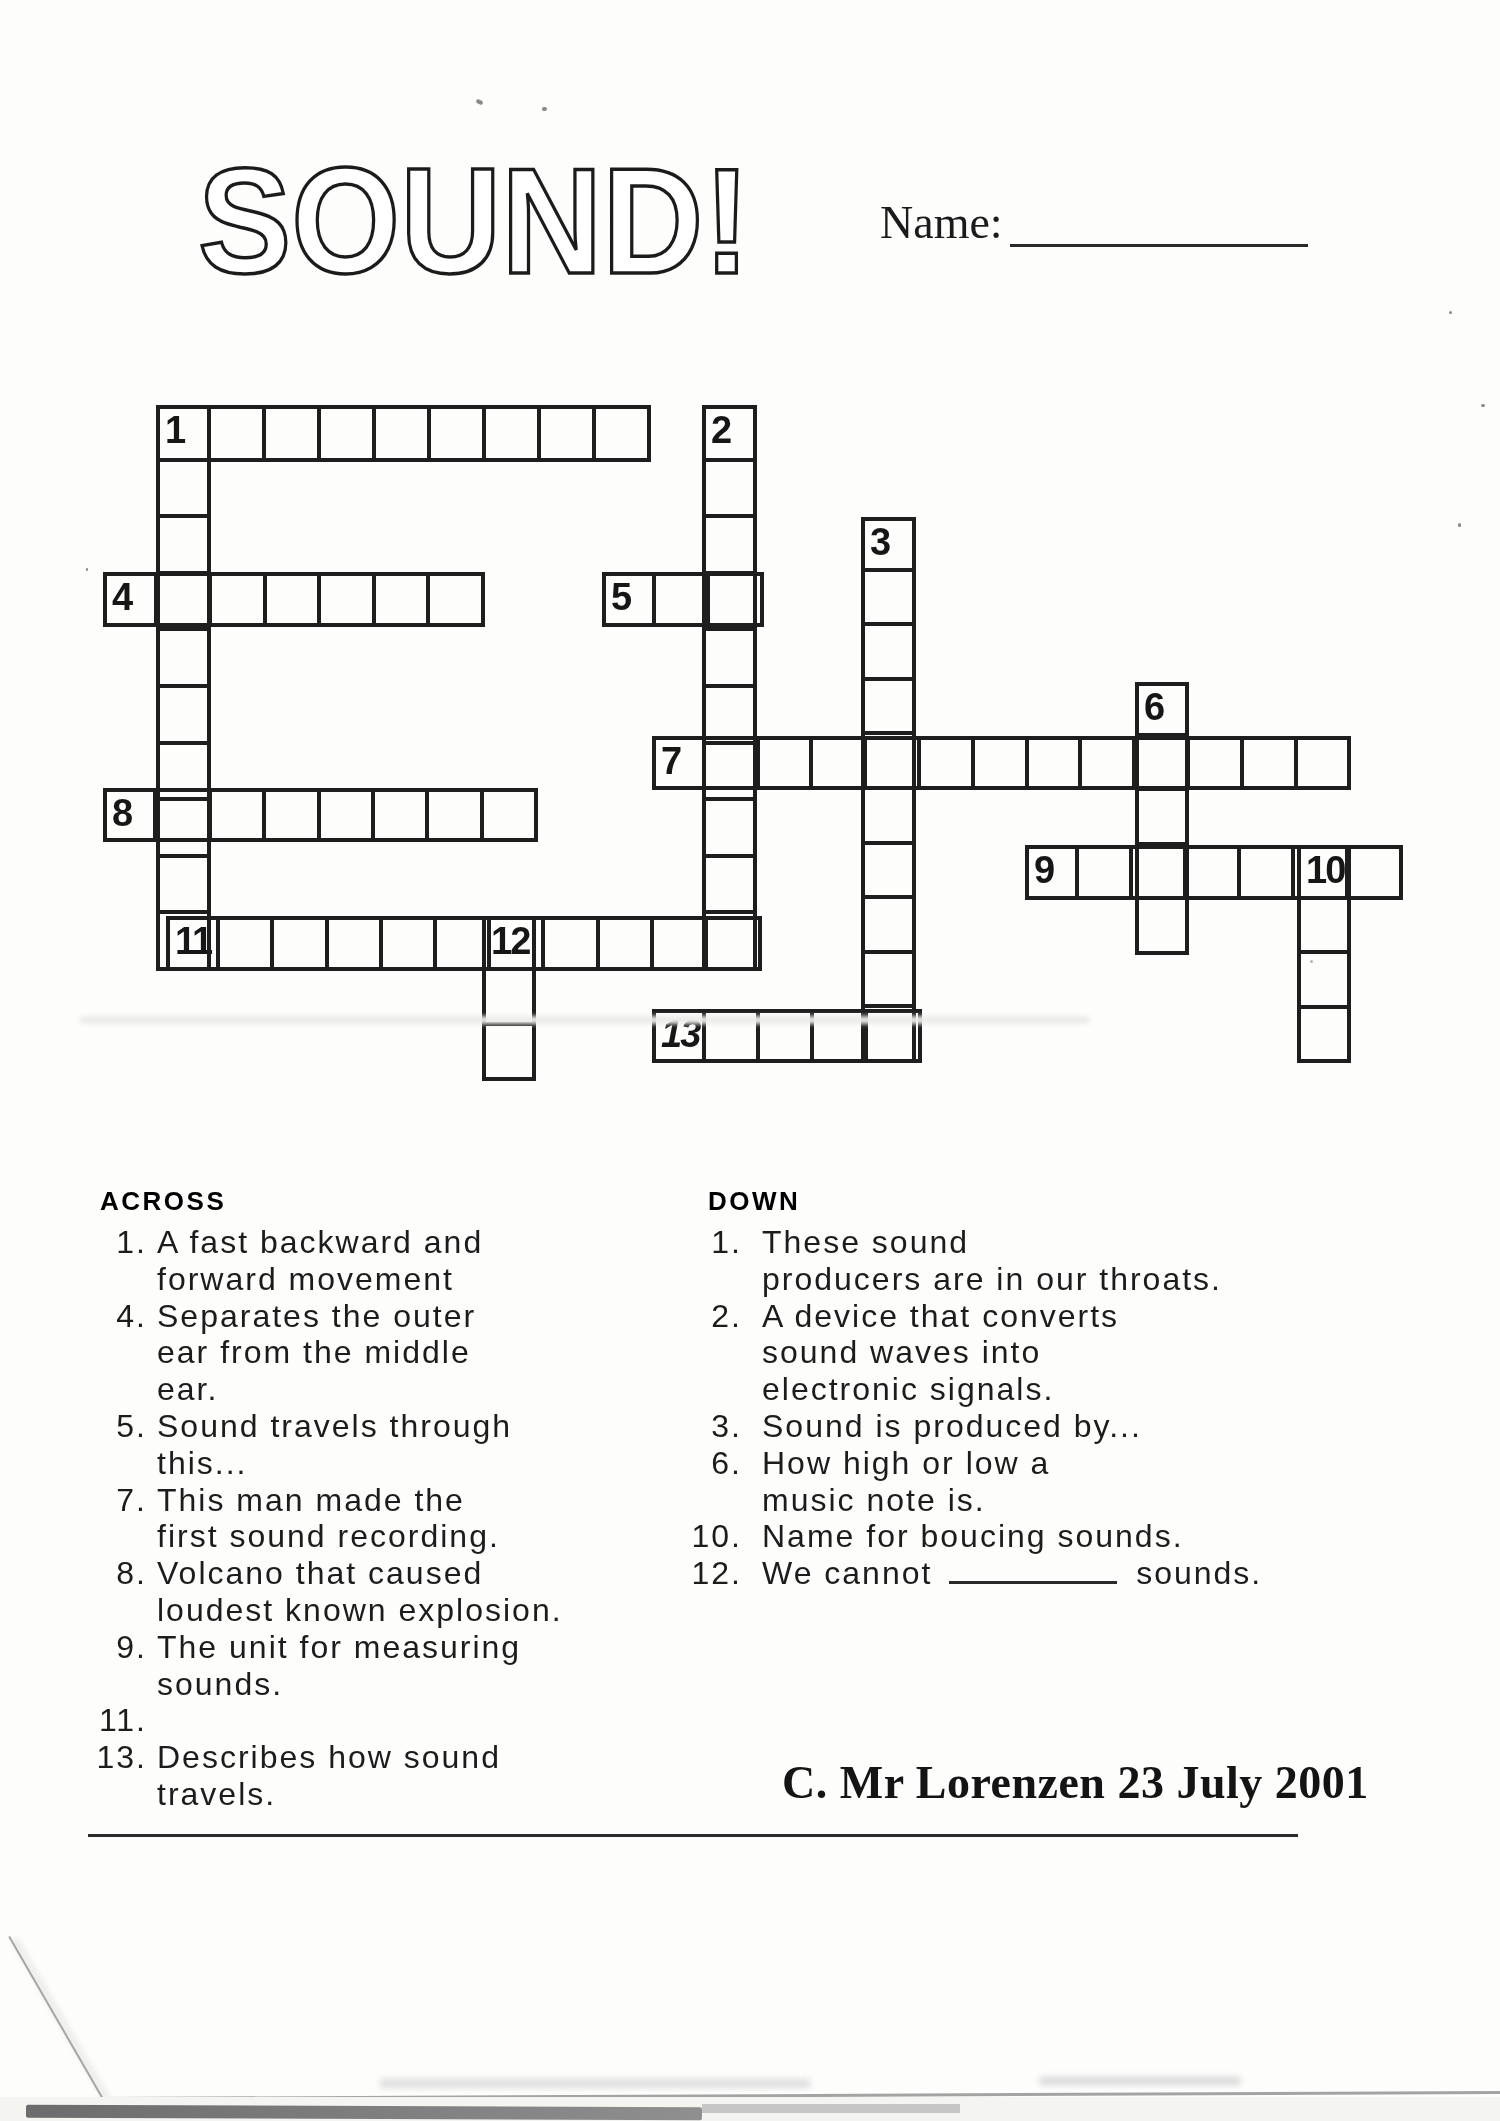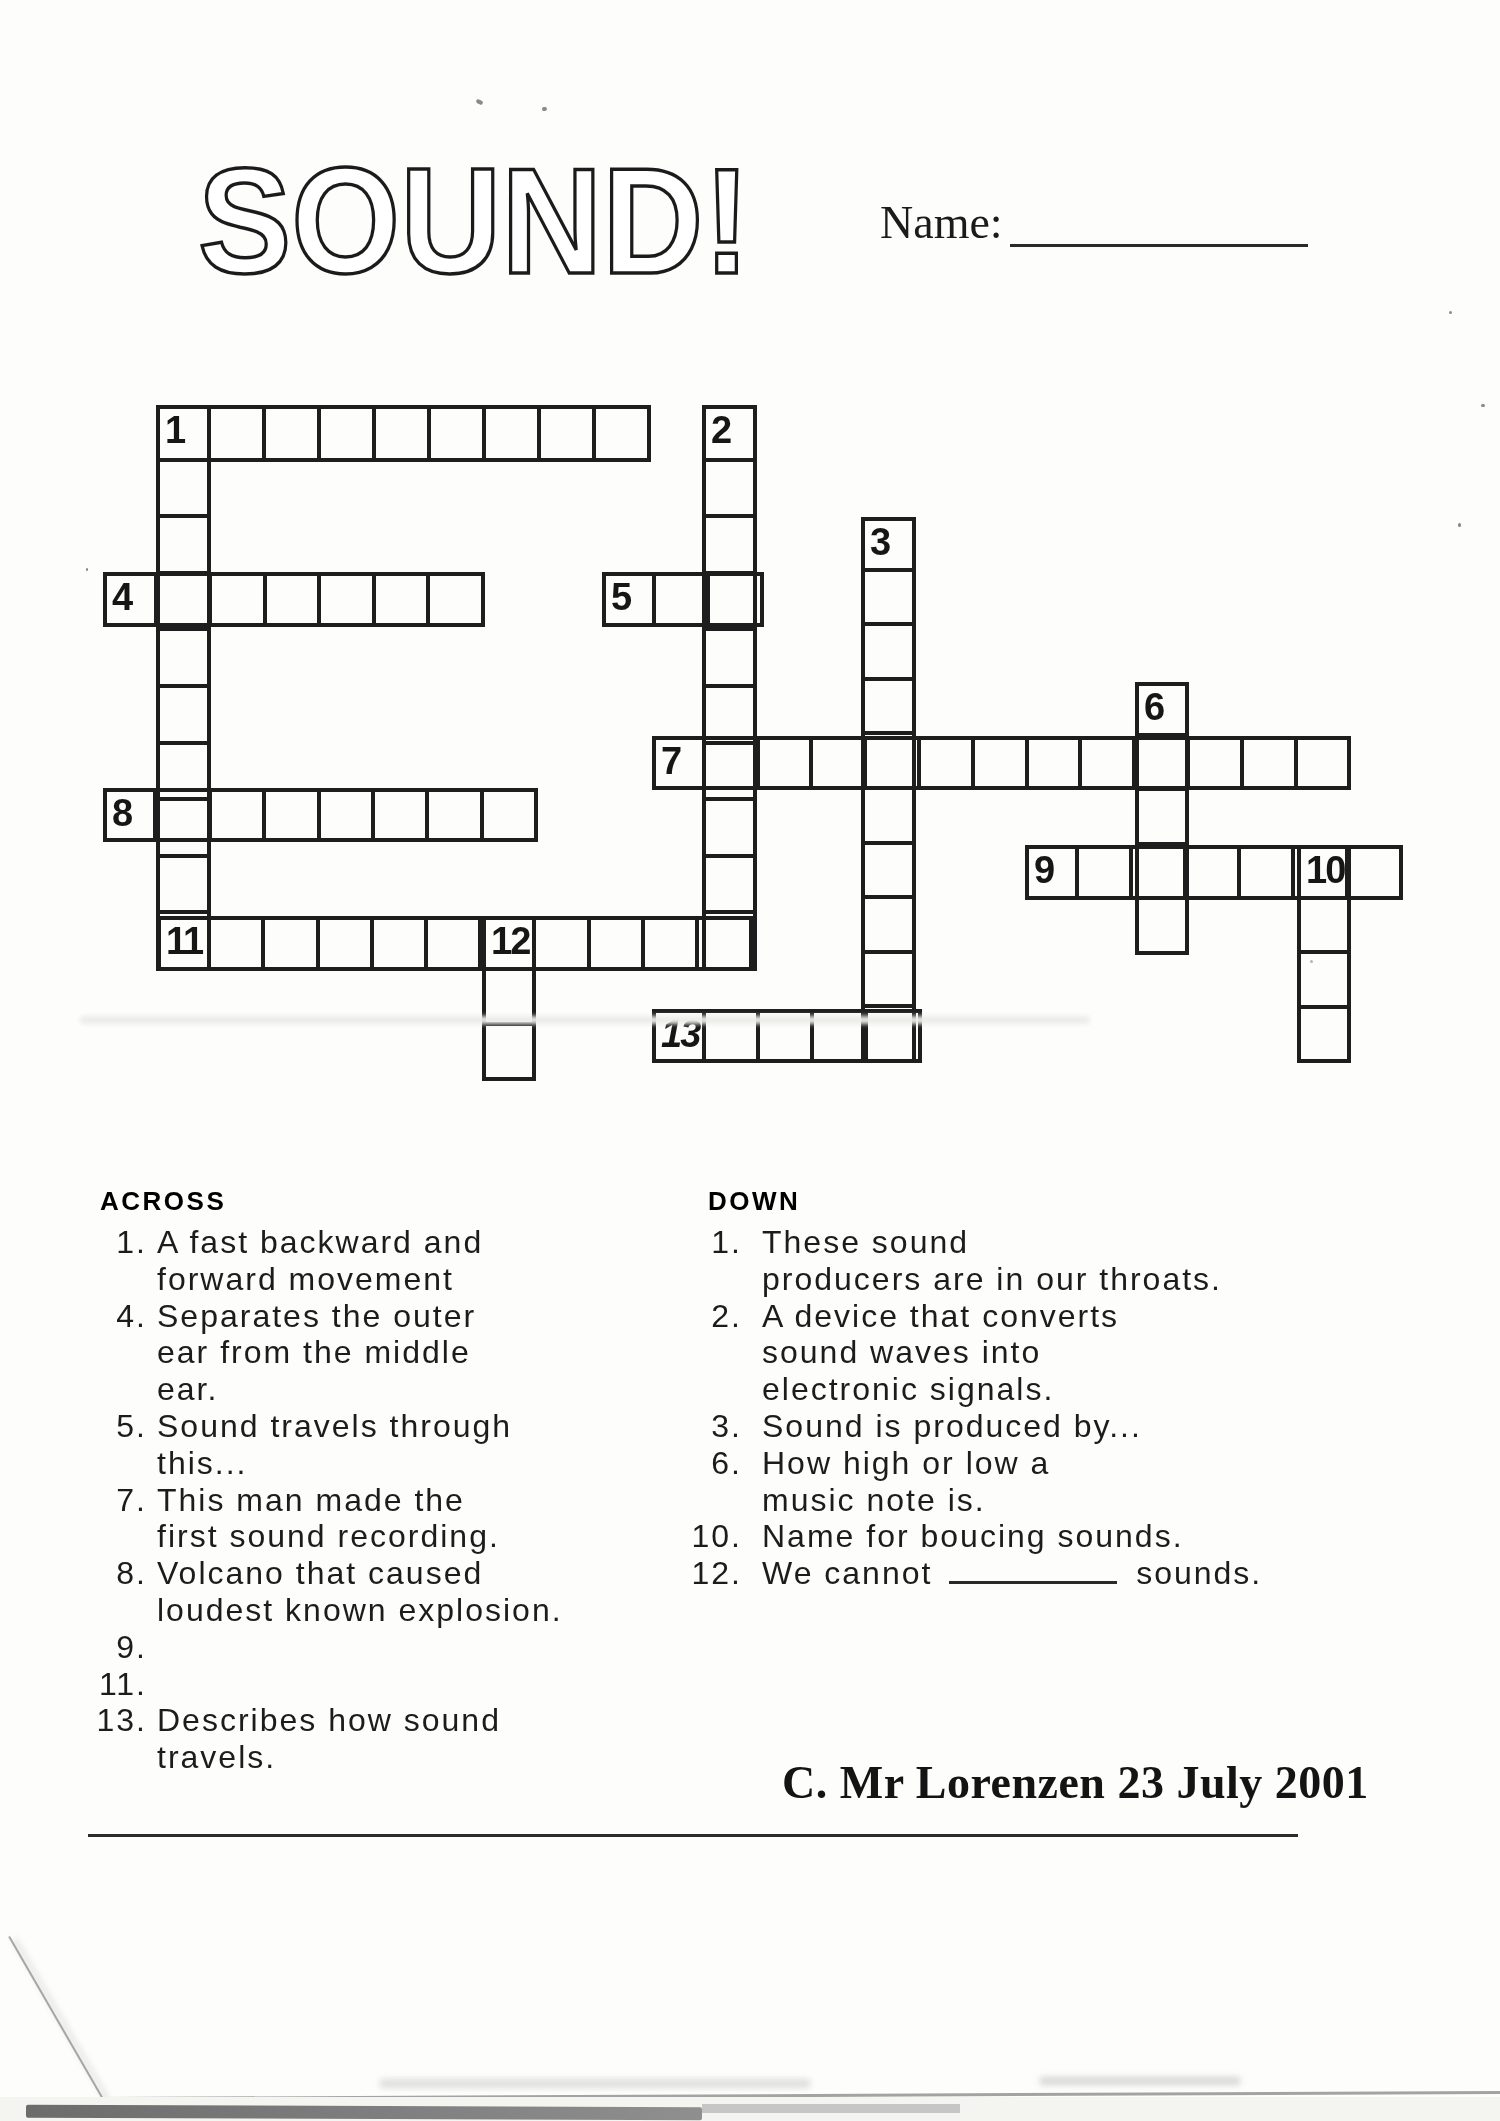--- a/index.html
+++ b/index.html
@@ -156,21 +156,21 @@
         <div class="cell" style="width: 54px; height: 55px;">
           <span class="cellnum">9</span>
         </div>
         <div class="cell" style="width: 54px; height: 55px;"></div>
         <div class="cell" style="width: 54px; height: 55px;"></div>
         <div class="cell" style="width: 54px; height: 55px;"></div>
         <div class="cell" style="width: 54px; height: 55px;"></div>
         <div class="cell" style="width: 54px; height: 55px;"></div>
         <div class="cell" style="width: 54px; height: 55px;"></div>
       </div>
-      <div class="run across" style="left: 157px; top: 916px; align-items: center;">
+      <div class="run across" style="left: 166px; top: 916px; align-items: center;">
         <div class="cell" style="width: 54.2px; height: 55px;">
           <span class="cellnum">11</span>
         </div>
         <div class="cell" style="width: 54.2px; height: 55px;"></div>
         <div class="cell" style="width: 54.2px; height: 55px;"></div>
         <div class="cell" style="width: 54.2px; height: 55px;"></div>
         <div class="cell" style="width: 54.2px; height: 55px;"></div>
         <div class="cell" style="width: 54.2px; height: 55px;"></div>
         <div class="cell" style="width: 54.2px; height: 55px;"></div>
         <div class="cell" style="width: 54.2px; height: 55px;"></div>
@@ -286,20 +286,24 @@
       </div>
       <div class="clue">
         <div class="cnum">8.</div>
         <div class="ctext">
           <div>Volcano that caused</div>
           <div>loudest known explosion.</div>
         </div>
       </div>
       <div class="clue">
         <div class="cnum">9.</div>
+        <div class="ctext">
+          <div>The unit for measuring</div>
+          <div>sounds.</div>
+        </div>
       </div>
       <div class="clue">
         <div class="cnum">11.</div>
       </div>
       <div class="clue">
         <div class="cnum">13.</div>
         <div class="ctext">
           <div>Describes how sound</div>
           <div>travels.</div>
         </div>

